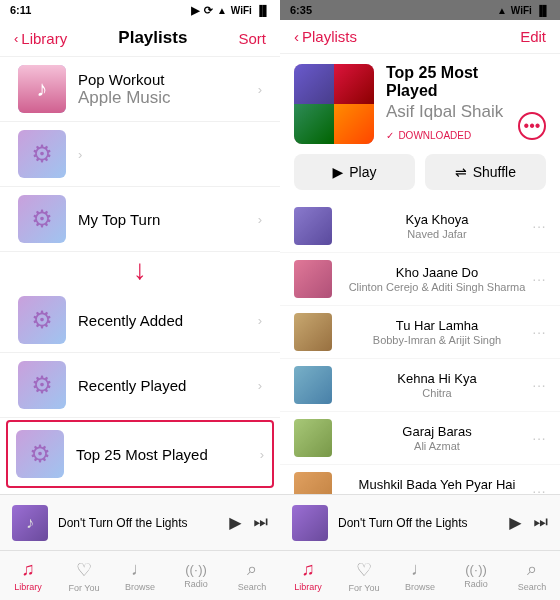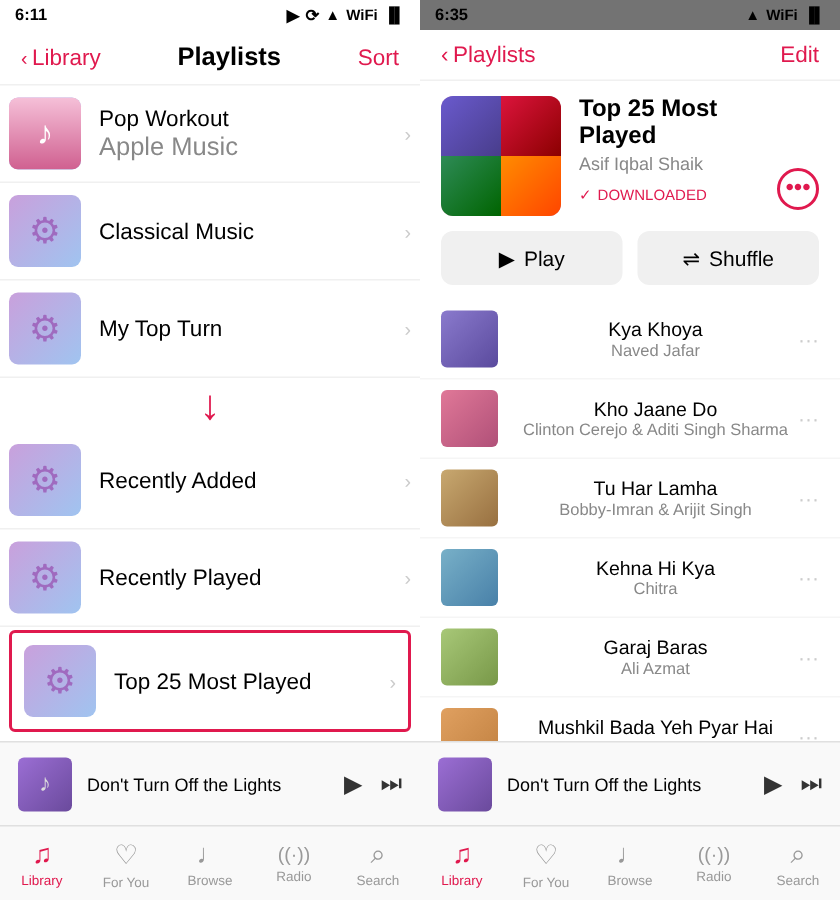--- a/index.html
+++ b/index.html
@@ -4,21 +4,21 @@
   <style>
     * { margin: 0; padding: 0; box-sizing: border-box; }
     body { font-family: -apple-system, BlinkMacSystemFont, 'SF Pro Text', sans-serif; width: 560px; height: 600px; display: flex; overflow: hidden; background: #fff; }
 
     .left-header { display: flex; align-items: center; justify-content: space-between; padding: 8px 14px; border-bottom: 1px solid #f0f0f0; }
     .left-header .back-btn { color: #e0194e; font-size: 15px; display: flex; align-items: center; gap: 3px; }
     .left-header .back-btn .chevron { font-size: 13px; }
 
     .playlist-list { flex: 1; overflow-y: auto; }
 
-    .playlist-item { display: flex; align-items: center; padding: 8px 6px; border-bottom: 1px solid #f0f0f0; cursor: pointer; position: relative; }
+    .playlist-item { display: flex; align-items: center; padding: 8px 18px; border-bottom: 1px solid #f0f0f0; cursor: pointer; position: relative; }
     .playlist-item.highlighted { border: 2px solid #e0194e; border-radius: 4px; margin: 2px 6px; padding: 8px 8px; }
     .playlist-item .thumb { width: 48px; height: 48px; border-radius: 6px; flex-shrink: 0; margin-right: 12px; overflow: hidden; background: linear-gradient(135deg, #c9a0dc, #a0c4f0); display: flex; align-items: center; justify-content: center; }
     .gear-icon { font-size: 24px; color: #9b59b6; opacity: 0.8; }
     .playlist-item .info { flex: 1; }
     .playlist-item .info .name { font-size: 15px; color: #000; }
     .playlist-item .info .sub { font-size: 17px; color: #888; }
     .playlist-item .chevron-right { color: #ccc; font-size: 13px; }
 
     
     .thumb-pop { background: linear-gradient(135deg, #ff6b9d, #c44dff); }
@@ -58,21 +58,21 @@
     .playlist-detail-header { padding: 10px 14px; display: flex; gap: 12px; align-items: flex-start; }
     .playlist-detail-header .cover { width: 80px; height: 80px; border-radius: 8px; background: linear-gradient(135deg, #e8b4cc, #c07098); flex-shrink: 0; overflow: hidden; }
     .playlist-detail-header .cover-inner { width: 100%; height: 100%; display: grid; grid-template-columns: 1fr 1fr; grid-template-rows: 1fr 1fr; }
     .cover-q1 { background: linear-gradient(135deg, #6a5acd, #483d8b); }
     .cover-q2 { background: linear-gradient(135deg, #dc143c, #8b0000); }
     .cover-q3 { background: linear-gradient(135deg, #2e8b57, #006400); }
     .cover-q4 { background: linear-gradient(135deg, #ff8c00, #ff4500); }
 
     .playlist-detail-header .detail-info { flex: 1; }
     .detail-info .playlist-title { font-size: 16px; font-weight: 700; color: #000; }
-    .detail-info .playlist-author { font-size: 12px; color: #888; margin-top: 2px; }
+    .detail-info .playlist-author { font-size: 17px; color: #888; margin-top: 2px; }
     .detail-info .downloaded-badge { display: flex; align-items: center; gap: 4px; margin-top: 8px; color: #e0194e; font-size: 10px; }
     .detail-info .downloaded-badge .check { color: #e0194e; }
 
     .more-btn { width: 28px; height: 28px; border-radius: 50%; border: 2px solid #e0194e; color: #e0194e; display: flex; align-items: center; justify-content: center; font-size: 16px; cursor: pointer; align-self: flex-end; margin-bottom: 4px; }
 
     .action-buttons { display: flex; gap: 10px; padding: 0 14px 10px; }
     .action-btn { flex: 1; height: 36px; border-radius: 8px; background: #f0f0f0; display: flex; align-items: center; justify-content: center; gap: 6px; cursor: pointer; font-size: 14px; font-weight: 500; color: #000; }
 
     .songs-list { flex: 1; overflow-y: auto; text-align: center; }
     .song-item { display: flex; align-items: center; padding: 7px 14px; border-bottom: 1px solid #f5f5f5; }
@@ -141,23 +141,20 @@
         <div class="name">Pop Workout</div>
         <div class="sub">Apple Music</div>
       </div>
       <span class="chevron-right">›</span>
     </div>
 
     <div class="playlist-item">
       <div class="thumb thumb-classical">
         <span class="gear-icon">⚙</span>
       </div>
-      <div class="info">
-        <div class="name">Classical Music</div>
-      </div>
       <span class="chevron-right">›</span>
     </div>
 
     <div class="playlist-item">
       <div class="thumb thumb-top-rated">
         <span class="gear-icon">⚙</span>
       </div>
       <div class="info">
         <div class="name">My Top Turn</div>
       </div>

